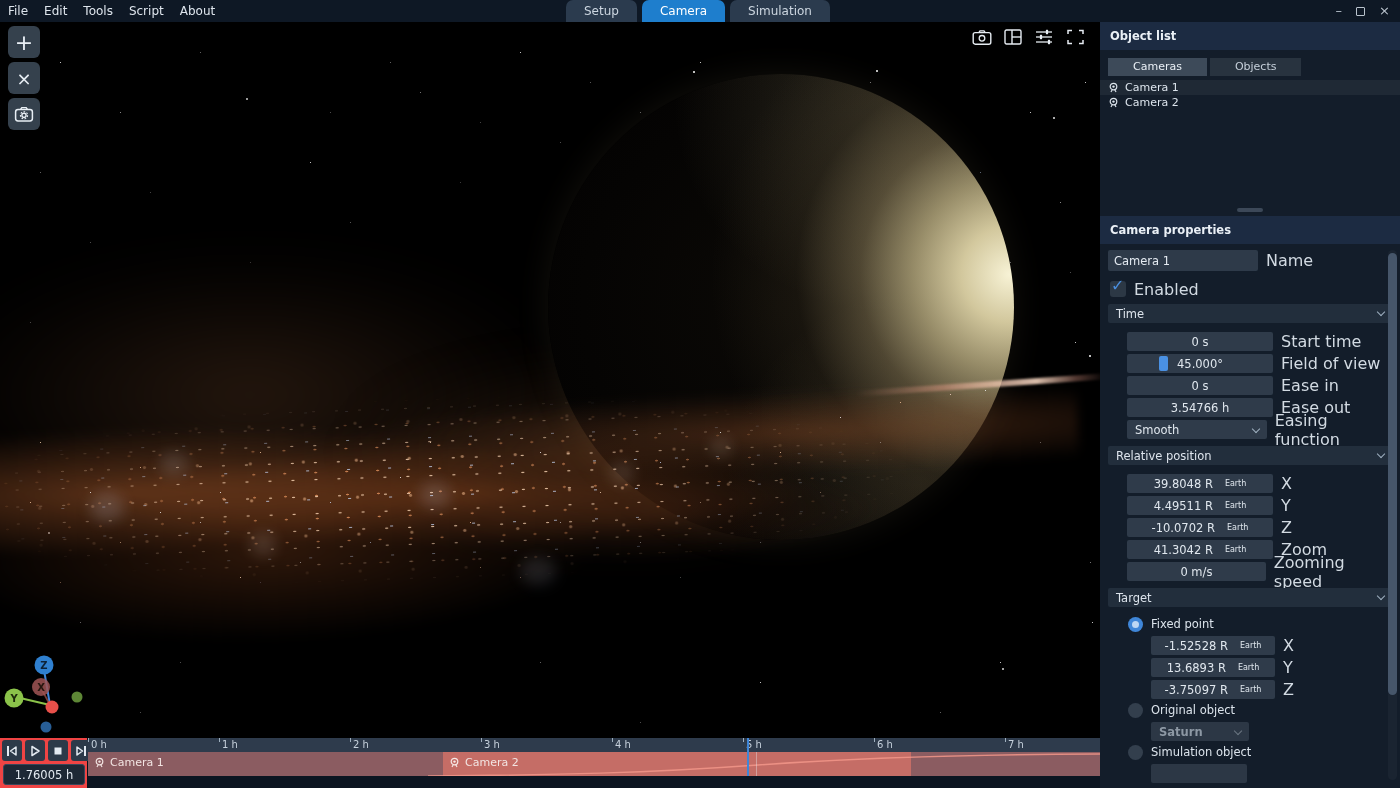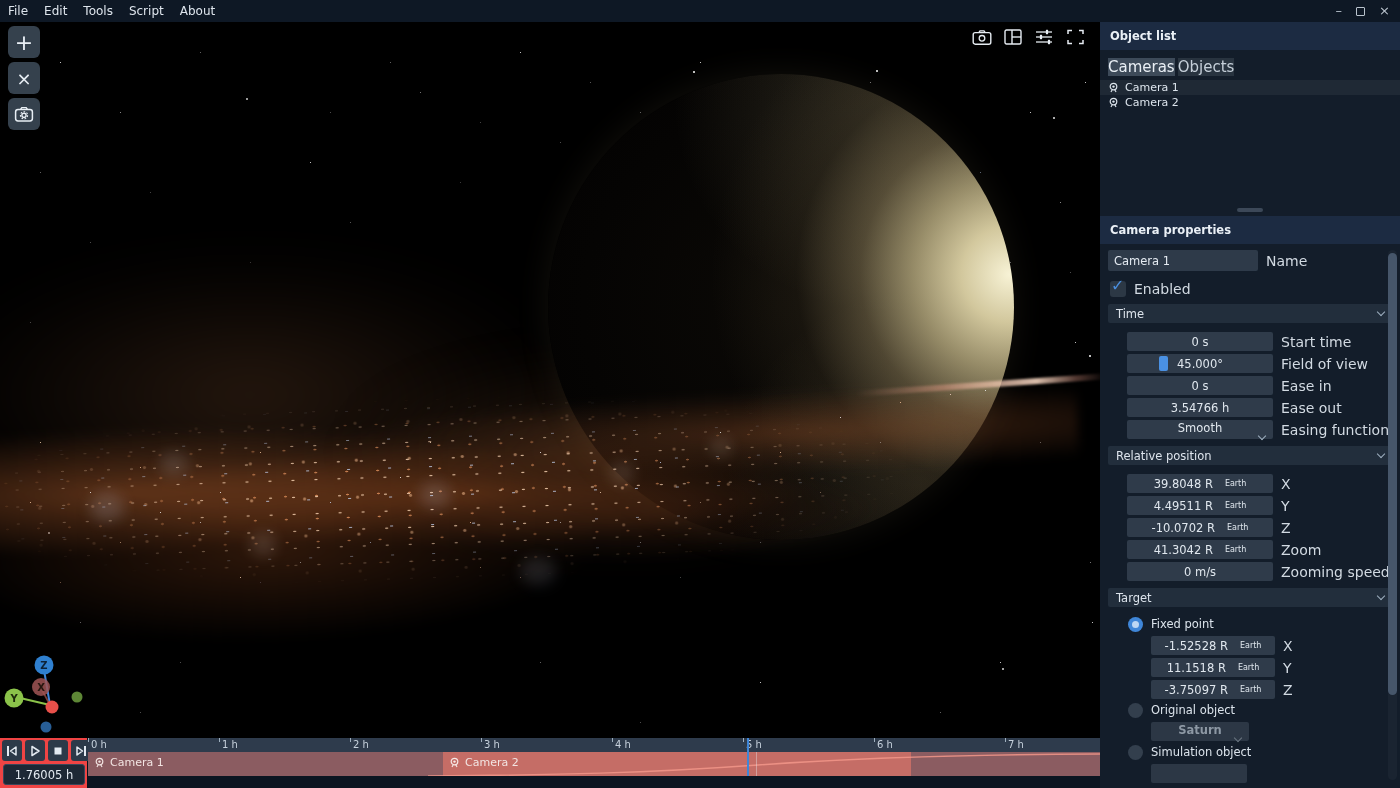--- a/index.html
+++ b/index.html
@@ -110,43 +110,43 @@
   .curve { position:absolute; left:0; top:0; }
   .playhead { position:absolute; top:0; width:2px; height:38px; background:#3f86d8; z-index:5; }
   .hoverline { position:absolute; top:14px; width:1px; height:24px; background:rgba(230,235,240,.4); z-index:4; }
 
   
   .rightpanel { position:absolute; left:1100px; top:22px; width:300px; height:766px; background:#131d2a; z-index:30; }
   .phead { height:28px; background:#1c2b42; display:flex; align-items:center; padding-left:10px;
     font-size:11.5px; font-weight:bold; color:#eaf0f6; }
   .objarea { height:166px; position:relative; display:flex; flex-direction:column; }
   .objtabs { display:flex; gap:3px; margin:8px 0 4px 8px; }
-  .objtab { height:18px; padding:0 0; font-size:15px; line-height:18px; border-radius:0; background:#28333f; color:#c6d0da; }
+  .objtab { height:18px; padding:0 25px; font-size:11px; line-height:18px; border-radius:0; background:#28333f; color:#c6d0da; }
   .objtab.active { background:#3d4a59; color:#e9eff5; }
   .objrow { height:15px; display:flex; align-items:center; gap:6px; padding-left:8px; font-size:11px; color:#dce4ec; }
   .objrow.hl { background:rgba(255,255,255,.055); }
   .splitter { margin:auto auto 4px auto; width:26px; height:4px; border-radius:2px; background:#3c4858; }
   .propsbody { position:relative; padding:6px 8px 0 8px; }
   .row { display:flex; align-items:center; margin-bottom:3px; height:19px; }
   .namerow { margin-bottom:9px; height:21px; }
   .nameinput { width:150px; height:21px; background:#2e3a49; border:none; border-radius:2px; color:#e4eaf1;
     font-size:11.5px; padding-left:6px; font-family:inherit; }
   .checkrow { margin-bottom:6px; height:18px; }
   .checkbox { position:relative; width:16px; height:16px; background:#2c3845; border-radius:3px; margin-left:2px; }
   .checkbox .mark { position:absolute; left:1px; top:-5px; color:#4a8fe0; font-size:16px; font-weight:bold; }
   .sec { height:19px; background:#222e3c; border-radius:2px; display:flex; align-items:center;
     padding:0 8px; font-size:11.5px; color:#dde4ec; margin:3px 0 9px 0; position:relative; }
   .chev { width:6px; height:6px; border-right:1.5px solid #9fb0c0; border-bottom:1.5px solid #9fb0c0;
     transform:rotate(45deg); margin-left:auto; margin-top:-3px; }
   .vbox { position:relative; width:146px; height:19px; background:#2f3b4a; border-radius:2px; margin-left:19px;
     display:flex; align-items:center; justify-content:center; color:#e0e7ee; font-size:11.5px; }
   .vbox sub { font-size:8px; margin-left:12px; }
-  .flabel { margin-left:8px; font-size:14px; color:#d2dae2;text-align:center; }
+  .flabel { margin-left:8px; font-size:16px; color:#d2dae2; }
   .sliderhandle { position:absolute; left:32px; top:2px; width:9px; height:15px; border-radius:2px; background:#4a90e2; }
-  .ddbox { justify-content:flex-end; padding:0 8px;flex-direction:column; }
+  .ddbox { justify-content:flex-start; padding:0 8px; }
   .ddbox .chev { margin-top:-2px; }
   .radiorow { margin:2px 0 4px 20px; height:16px; display:flex; align-items:center; gap:8px; }
   .radio { width:15px; height:15px; border-radius:50%; background:#333f4d; position:relative; }
   .radio.sel { background:#3f86d8; }
   .radio.sel::after { content:""; position:absolute; left:4px; top:4px; width:7px; height:7px; border-radius:50%; background:#bdd7f4; }
   .rlabel { font-size:11.5px; color:#dbe3eb; }
   .tbox { width:124px; margin-left:43px; }
   .dim { color:#8d98a4;font-weight:bold; }
   .saturnbox { width:98px; margin-left:43px; background:#2c3745; }
   .selbtn { width:96px; margin-left:43px; background:#2c3745; justify-content:center; }
@@ -159,20 +159,25 @@
 
 <div class="app">
 
   <div class="topbar">
     <div class="menus">
       <span>File</span>
       <span>Edit</span>
       <span>Tools</span>
       <span>Script</span>
       <span>About</span>
+    </div>
+    <div class="tabstrip">
+      <div class="tab">Setup</div>
+      <div class="tab active">Camera</div>
+      <div class="tab">Simulation</div>
     </div>
     <div class="winctl">
       <span class="g">–</span>
       <span class="maxbox"></span>
       <span class="g">×</span>
     </div>
   </div>
 
   <div class="viewport">
     <div class="stars"></div>
@@ -455,21 +460,21 @@
       </div>
       <div class="radiorow">
         <div class="radio sel"></div>
         <span class="rlabel">Fixed point</span>
       </div>
       <div class="row">
         <div class="vbox tbox"><span>-1.52528</span>&nbsp;<span>R</span><sub>Earth</sub></div>
         <span class="flabel">X</span>
       </div>
       <div class="row">
-        <div class="vbox tbox"><span>11.1518</span>&nbsp;<span>R</span><sub>Earth</sub></div>
+        <div class="vbox tbox"><span>13.6893</span>&nbsp;<span>R</span><sub>Earth</sub></div>
         <span class="flabel">Y</span>
       </div>
       <div class="row">
         <div class="vbox tbox"><span>-3.75097</span>&nbsp;<span>R</span><sub>Earth</sub></div>
         <span class="flabel">Z</span>
       </div>
       <div class="radiorow">
         <div class="radio"></div>
         <span class="rlabel">Original object</span>
       </div>

